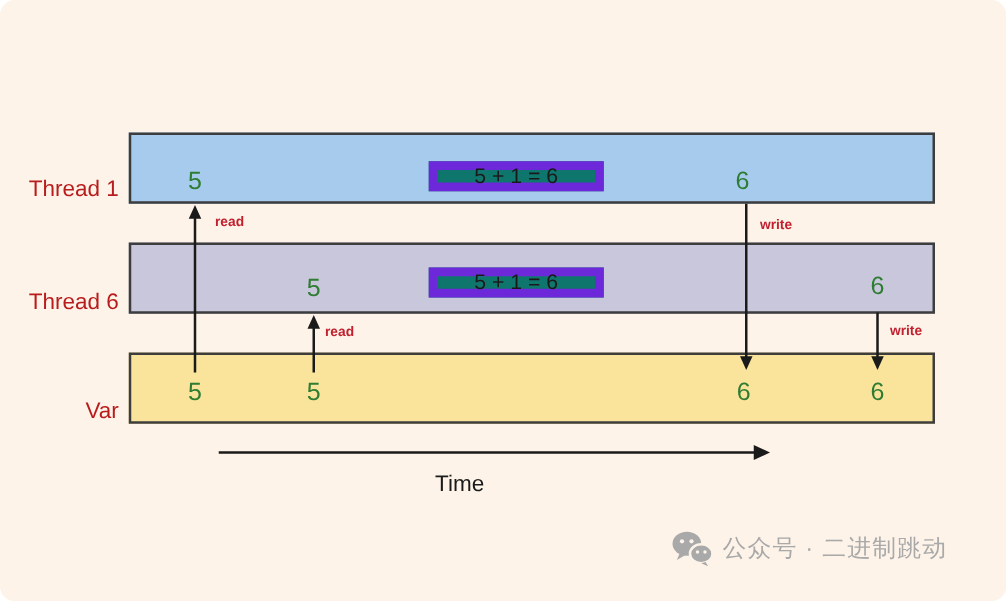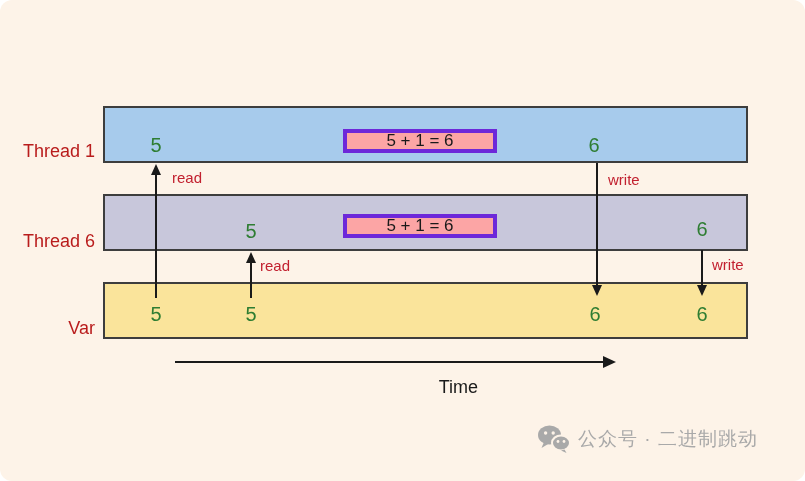--- a/index.html
+++ b/index.html
@@ -40,24 +40,24 @@
     position: absolute;
     width: 28px;
     text-align: center;
     font-size: 20px;
     line-height: 20px;
     color: #2E7D32;
   }
   .op-box {
     position: absolute;
     left: 343px;
-    width: 154px;
+    width: 140px;
     height: 24px;
-    background: #fca5a5;
-    border: 4px solid #6d28d9;
+    background: #0f766e;
+    border: 7px solid #6d28d9;
     box-sizing: border-box;
     display: flex;
     align-items: center;
     justify-content: center;
     font-size: 17px;
     color: #1a1a1a;
   }
   .v-line {
     position: absolute;
     width: 2px;
@@ -75,24 +75,25 @@
   .arrow-down {
     position: absolute;
     width: 0; height: 0;
     border-left: 5px solid transparent;
     border-right: 5px solid transparent;
     border-top: 11px solid #1a1a1a;
     z-index: 5;
   }
   .action-label {
     position: absolute;
-    font-size: 15px;
+    font-size: 11px;
     line-height: 16px;
     color: #C2202F;
     z-index: 6;
+    font-weight: bold;
   }
   .time-line {
     position: absolute;
     left: 175px;
     top: 361px;
     width: 430px;
     height: 2px;
     background: #1a1a1a;
   }
   .time-head {
@@ -102,21 +103,21 @@
     width: 0; height: 0;
     border-top: 6px solid transparent;
     border-bottom: 6px solid transparent;
     border-left: 13px solid #1a1a1a;
   }
   .time-label {
     position: absolute;
     left: 348px;
     top: 377px;
     width: 130px;
-    text-align: right;
+    text-align: left;
     font-size: 18px;
     color: #1a1a1a;
   }
   .watermark {
     position: absolute;
     left: 537px;
     top: 424px;
     display: flex;
     align-items: center;
     gap: 7px;

